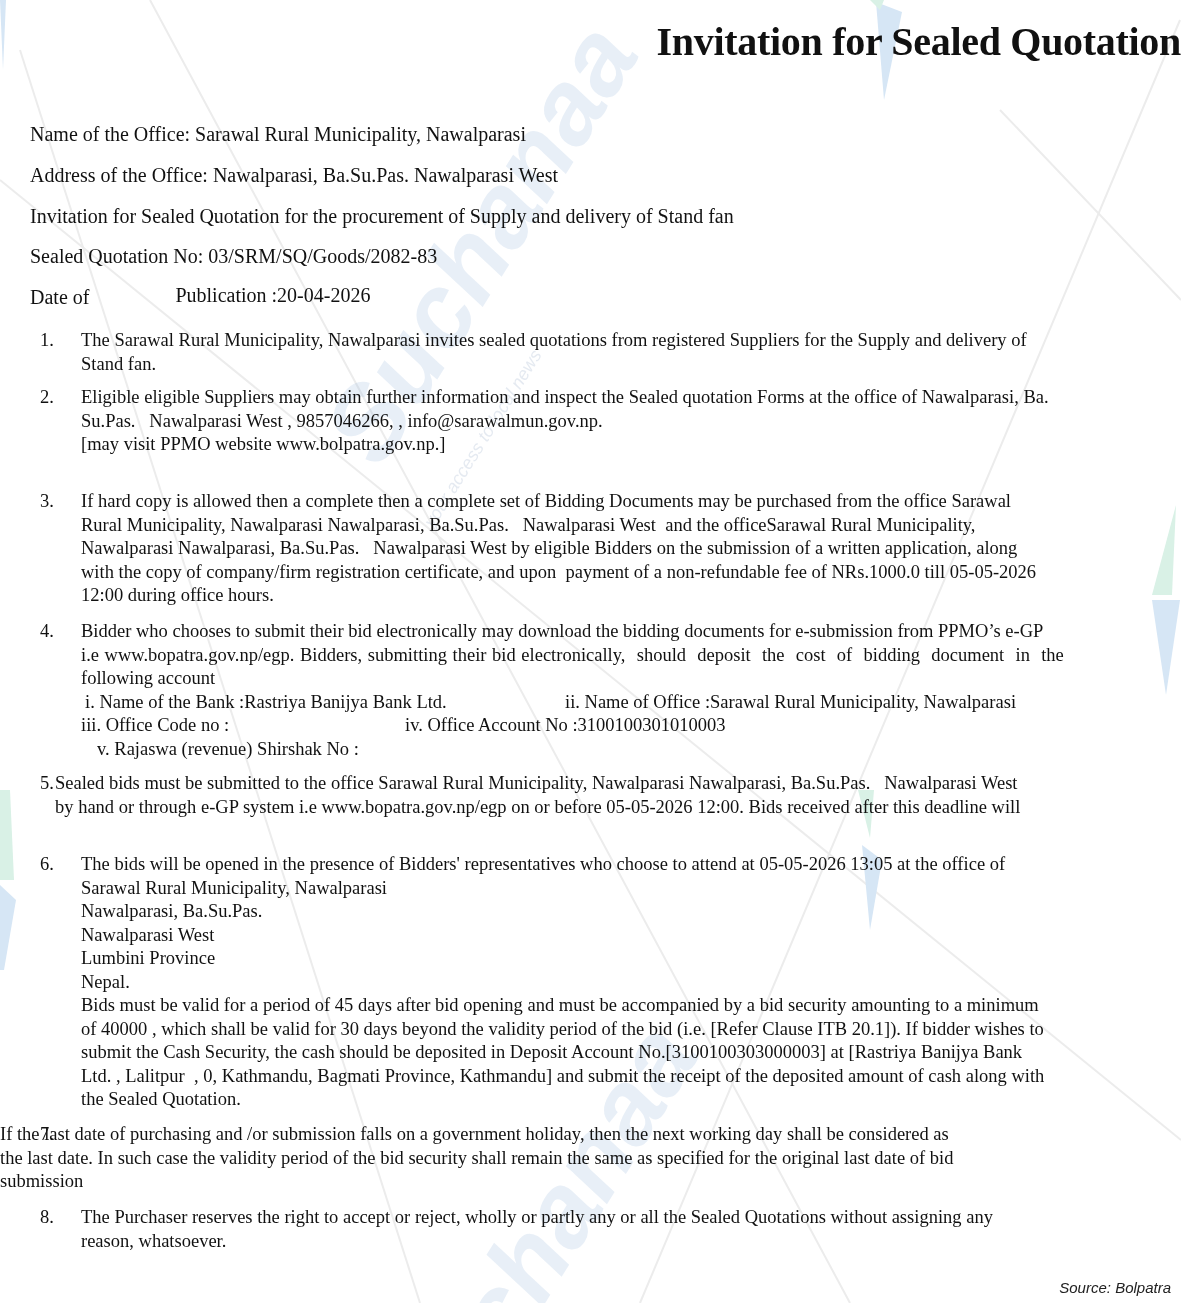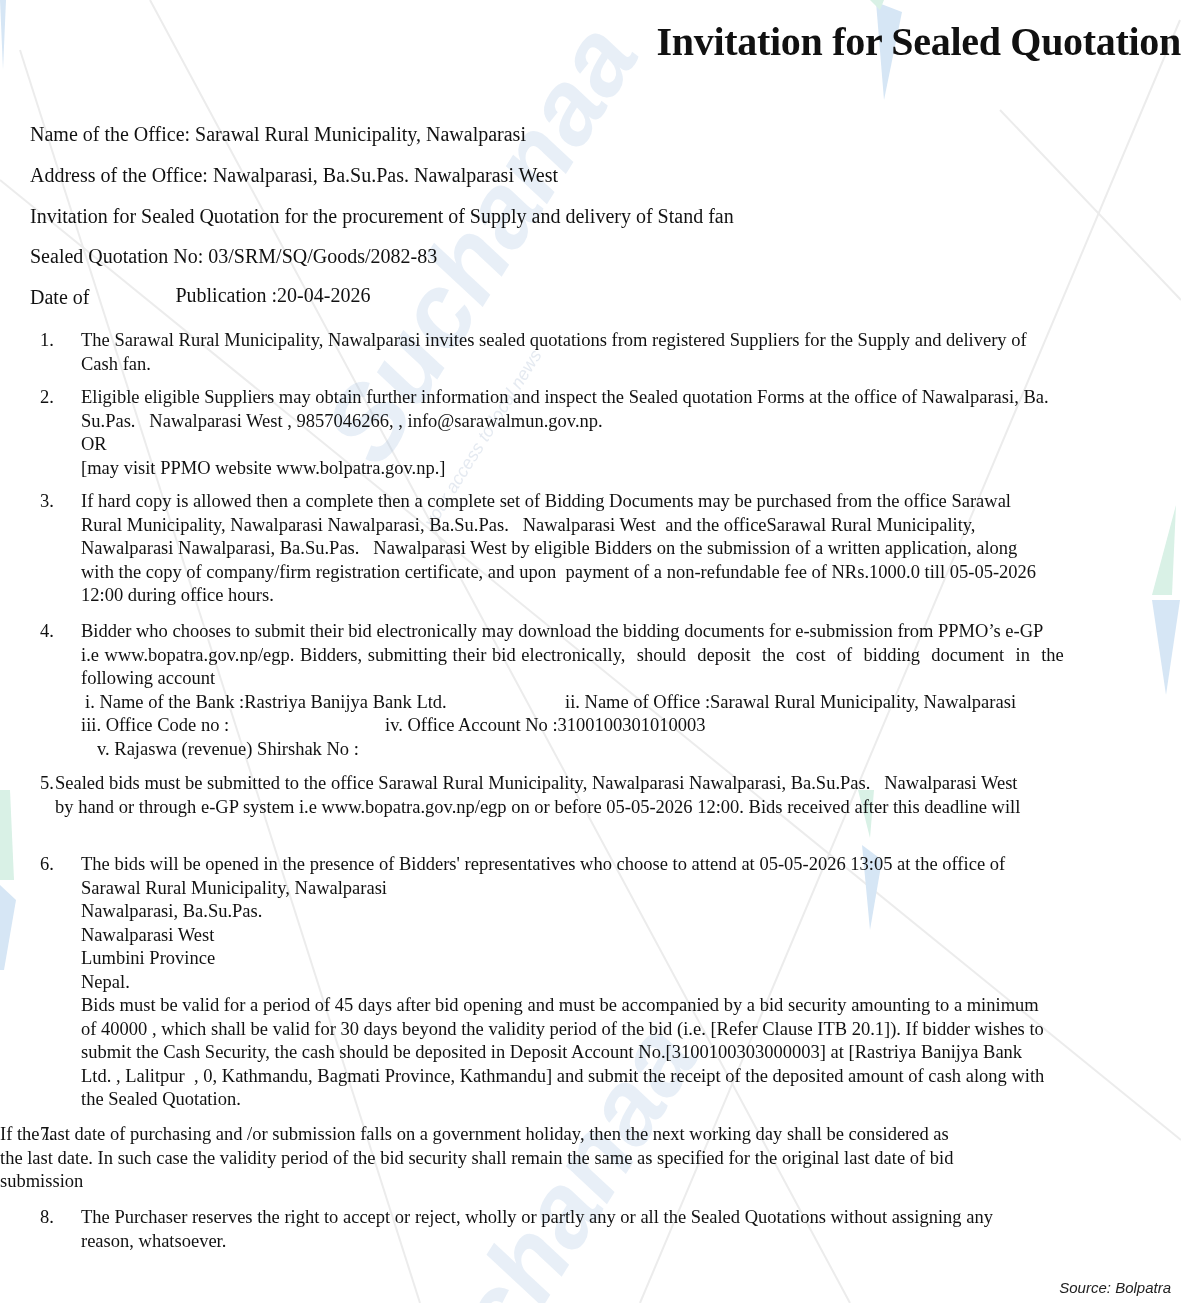--- a/index.html
+++ b/index.html
@@ -72,30 +72,29 @@
   <div class="info" style="top:205px;">Invitation for Sealed Quotation for the procurement of Supply and delivery of Stand fan</div>
   <div class="info" style="top:245px;">Sealed Quotation No: 03/SRM/SQ/Goods/2082-83</div>
   <div class="info" style="top:286px;">
     <span>Date of</span><span class="gap"></span><span style="position:relative; top:-2px;">Publication :20-04-2026</span>
   </div>
 
   <div style="position:absolute; left:0; top:329px; width:1181px; font-size:18.5px; line-height:23.5px;">
     <span style="position:absolute; left:40px;">1.</span>
     <div style="margin-left:81px;">
       <span class="line">The Sarawal Rural Municipality, Nawalparasi invites sealed quotations from registered Suppliers for the Supply and delivery of</span>
-      <span class="line">Cash fan.</span>
+      <span class="line">Stand fan.</span>
     </div>
   </div>
 
   <div style="position:absolute; left:0; top:386px; width:1181px; font-size:18.5px; line-height:23.5px;">
     <span style="position:absolute; left:40px;">2.</span>
     <div style="margin-left:81px;">
       <span class="line">Eligible eligible Suppliers may obtain further information and inspect the Sealed quotation Forms at the office of Nawalparasi, Ba.</span>
       <span class="line" style="white-space:pre;">Su.Pas.   Nawalparasi West , 9857046266, , info@sarawalmun.gov.np.</span>
-      <span class="line">OR</span>
       <span class="line">[may visit PPMO website www.bolpatra.gov.np.]</span>
     </div>
   </div>
 
   <div style="position:absolute; left:0; top:490px; width:1181px; font-size:18.5px; line-height:23.5px;">
     <span style="position:absolute; left:40px;">3.</span>
     <div style="margin-left:81px;">
       <span class="line">If hard copy is allowed then a complete then a complete set of Bidding Documents may be purchased from the office Sarawal</span>
       <span class="line" style="white-space:pre;">Rural Municipality, Nawalparasi Nawalparasi, Ba.Su.Pas.   Nawalparasi West  and the officeSarawal Rural Municipality,</span>
       <span class="line" style="white-space:pre;">Nawalparasi Nawalparasi, Ba.Su.Pas.   Nawalparasi West by eligible Bidders on the submission of a written application, along</span>
@@ -109,21 +108,21 @@
     <div style="margin-left:81px; width:1064px;">
       <span class="line">Bidder who chooses to submit their bid electronically may download the bidding documents for e-submission from PPMO’s e-GP</span>
       <span class="line" style="white-space:pre; word-spacing:1px;">i.e www.bopatra.gov.np/egp. Bidders, submitting their bid electronically,  should  deposit  the  cost  of  bidding  document  in  the</span>
       <span class="line">following account</span>
       <span class="acct-row">
         <span style="left:484px;">ii. Name of Office :Sarawal Rural Municipality, Nawalparasi</span>
         <span style="left:4px;">i. Name of the Bank :Rastriya Banijya Bank Ltd.</span>
       </span>
       <span class="acct-row">
         <span style="left:0;">iii. Office Code no :</span>
-        <span style="left:304px;">iv. Office Account No :3100100301010003</span>
+        <span style="left:324px;">iv. Office Account No :3100100301010003</span>
       </span>
       <span class="acct-row">
         <span style="left:16px;">v. Rajaswa (revenue) Shirshak No :</span>
       </span>
     </div>
   </div>
 
   <div style="position:absolute; left:0; top:772px; width:1181px; font-size:18.5px; line-height:23.5px;">
     <span style="position:absolute; left:40px;">5.</span>
     <div style="margin-left:55px;">

